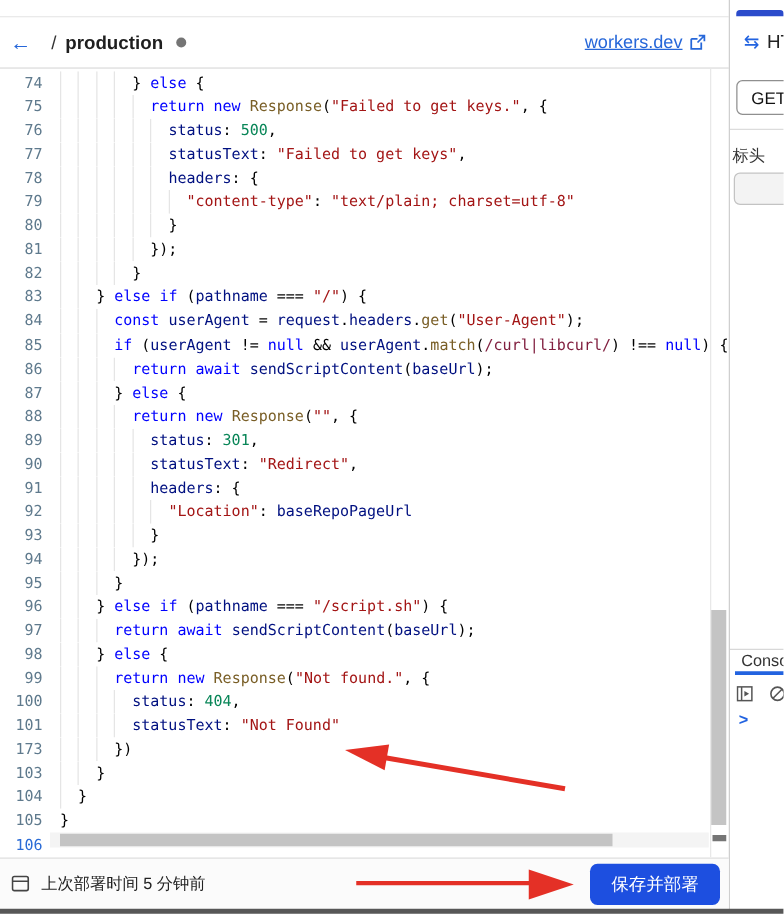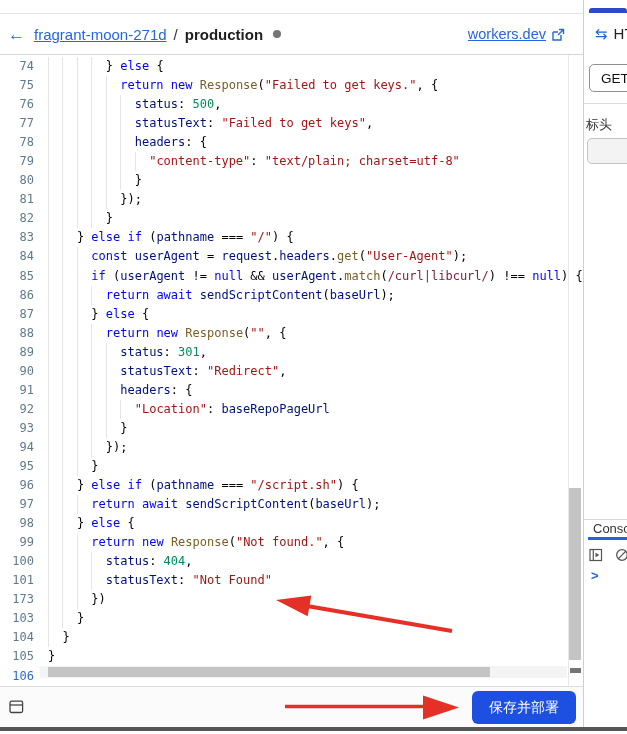--- a/index.html
+++ b/index.html
@@ -9,21 +9,21 @@
   .topline{position:absolute;left:0;top:13px;width:583px;height:1px;background:#e4e4e4;}
   .header{position:absolute;left:0;top:14px;width:583px;height:41px;background:#fff;
           border-bottom:1px solid #d5d5d5;display:flex;align-items:center;
           padding:0 18px 0 8px;box-sizing:border-box;}
   .back{color:var(--link-blue);font-size:17px;margin-right:9px;cursor:pointer;line-height:1;}
   .crumb{color:var(--link-blue);font-size:15px;text-decoration:underline;cursor:pointer;}
   .sep{color:#333;font-size:15px;margin:0 7px;}
   .env{color:#1f1f1f;font-size:15px;font-weight:bold;}
   .dot{width:8px;height:8px;border-radius:50%;background:#757575;margin-left:10px;}
   .spacer{flex:1;}
-  .wlink{color:var(--link-blue);font-size:14.5px;display:flex;align-items:flex-end;gap:5px;cursor:pointer;}
+  .wlink{color:var(--link-blue);font-size:14.5px;display:flex;align-items:center;gap:5px;cursor:pointer;}
   .wlink span{text-decoration:underline;}
   
   .editor{position:absolute;left:0;top:55px;width:583px;height:631px;overflow:hidden;
           font-family:"DejaVu Sans Mono","Liberation Mono",monospace;font-size:12px;background:#fff;}
   .lines{position:absolute;left:0;top:2px;right:0;}
   .cl{height:19.05px;line-height:19.05px;white-space:pre;display:flex;}
   .ln{display:inline-block;width:34px;text-align:right;color:var(--gutter);flex:0 0 34px;}
   .ln.active{color:var(--gutter-active);}
   .ct{position:relative;padding-left:14px;flex:1;overflow:hidden;}
   .guide{position:absolute;top:0;bottom:0;width:1px;background:var(--indent-guide);}
@@ -72,21 +72,20 @@
 </style>
 </head>
 <body>
 
 <div class="page">
 
   <div class="topline"></div>
 
   <div class="header">
     <span class="back">←</span>
-    <a class="crumb">fragrant-moon-271d</a>
     <span class="sep">/</span>
     <span class="env">production</span>
     <span class="dot"></span>
     <span class="spacer"></span>
     <a class="wlink">
       <span>workers.dev</span>
       <svg width="14" height="14" viewBox="0 0 14 14">
         <path d="M2 4 h5 M2 4 v8 h8 v-5" fill="none" stroke="currentColor" stroke-width="1.4"></path>
         <path d="M8 1.5 h4.5 v4.5 M12.2 1.8 L7 7" fill="none" stroke="currentColor" stroke-width="1.4"></path>
       </svg>
@@ -160,20 +159,21 @@
     <circle cx="7" cy="7" r="5.3" fill="none" stroke="#555" stroke-width="1.3"></circle>
     <line x1="3.4" y1="10.6" x2="10.6" y2="3.4" stroke="#555" stroke-width="1.3"></line>
   </svg>
   <div class="prompt">&gt;</div>
 
   <div class="footer">
     <svg class="deployicon" width="15" height="14" viewBox="0 0 15 14">
       <rect x="1" y="1.2" width="12.6" height="11.3" rx="1.5" fill="none" stroke="#444" stroke-width="1.3"></rect>
       <line x1="1" y1="5" x2="13.6" y2="5" stroke="#444" stroke-width="1.3"></line>
     </svg>
+    <span class="deploytext">上次部署时间 5 分钟前</span>
   </div>
   <button class="savebtn">保存并部署</button>
   <div class="bottombar"></div>
 
   <svg class="arrows" width="627" height="734" viewBox="0 0 627 734">
     <g>
       <line x1="452" y1="631" x2="307" y2="606" stroke="currentColor" stroke-width="4"></line>
       <polygon points="276,600 311.3,595.6 307.7,616.2" fill="currentColor"></polygon>
     </g>
     <g>

